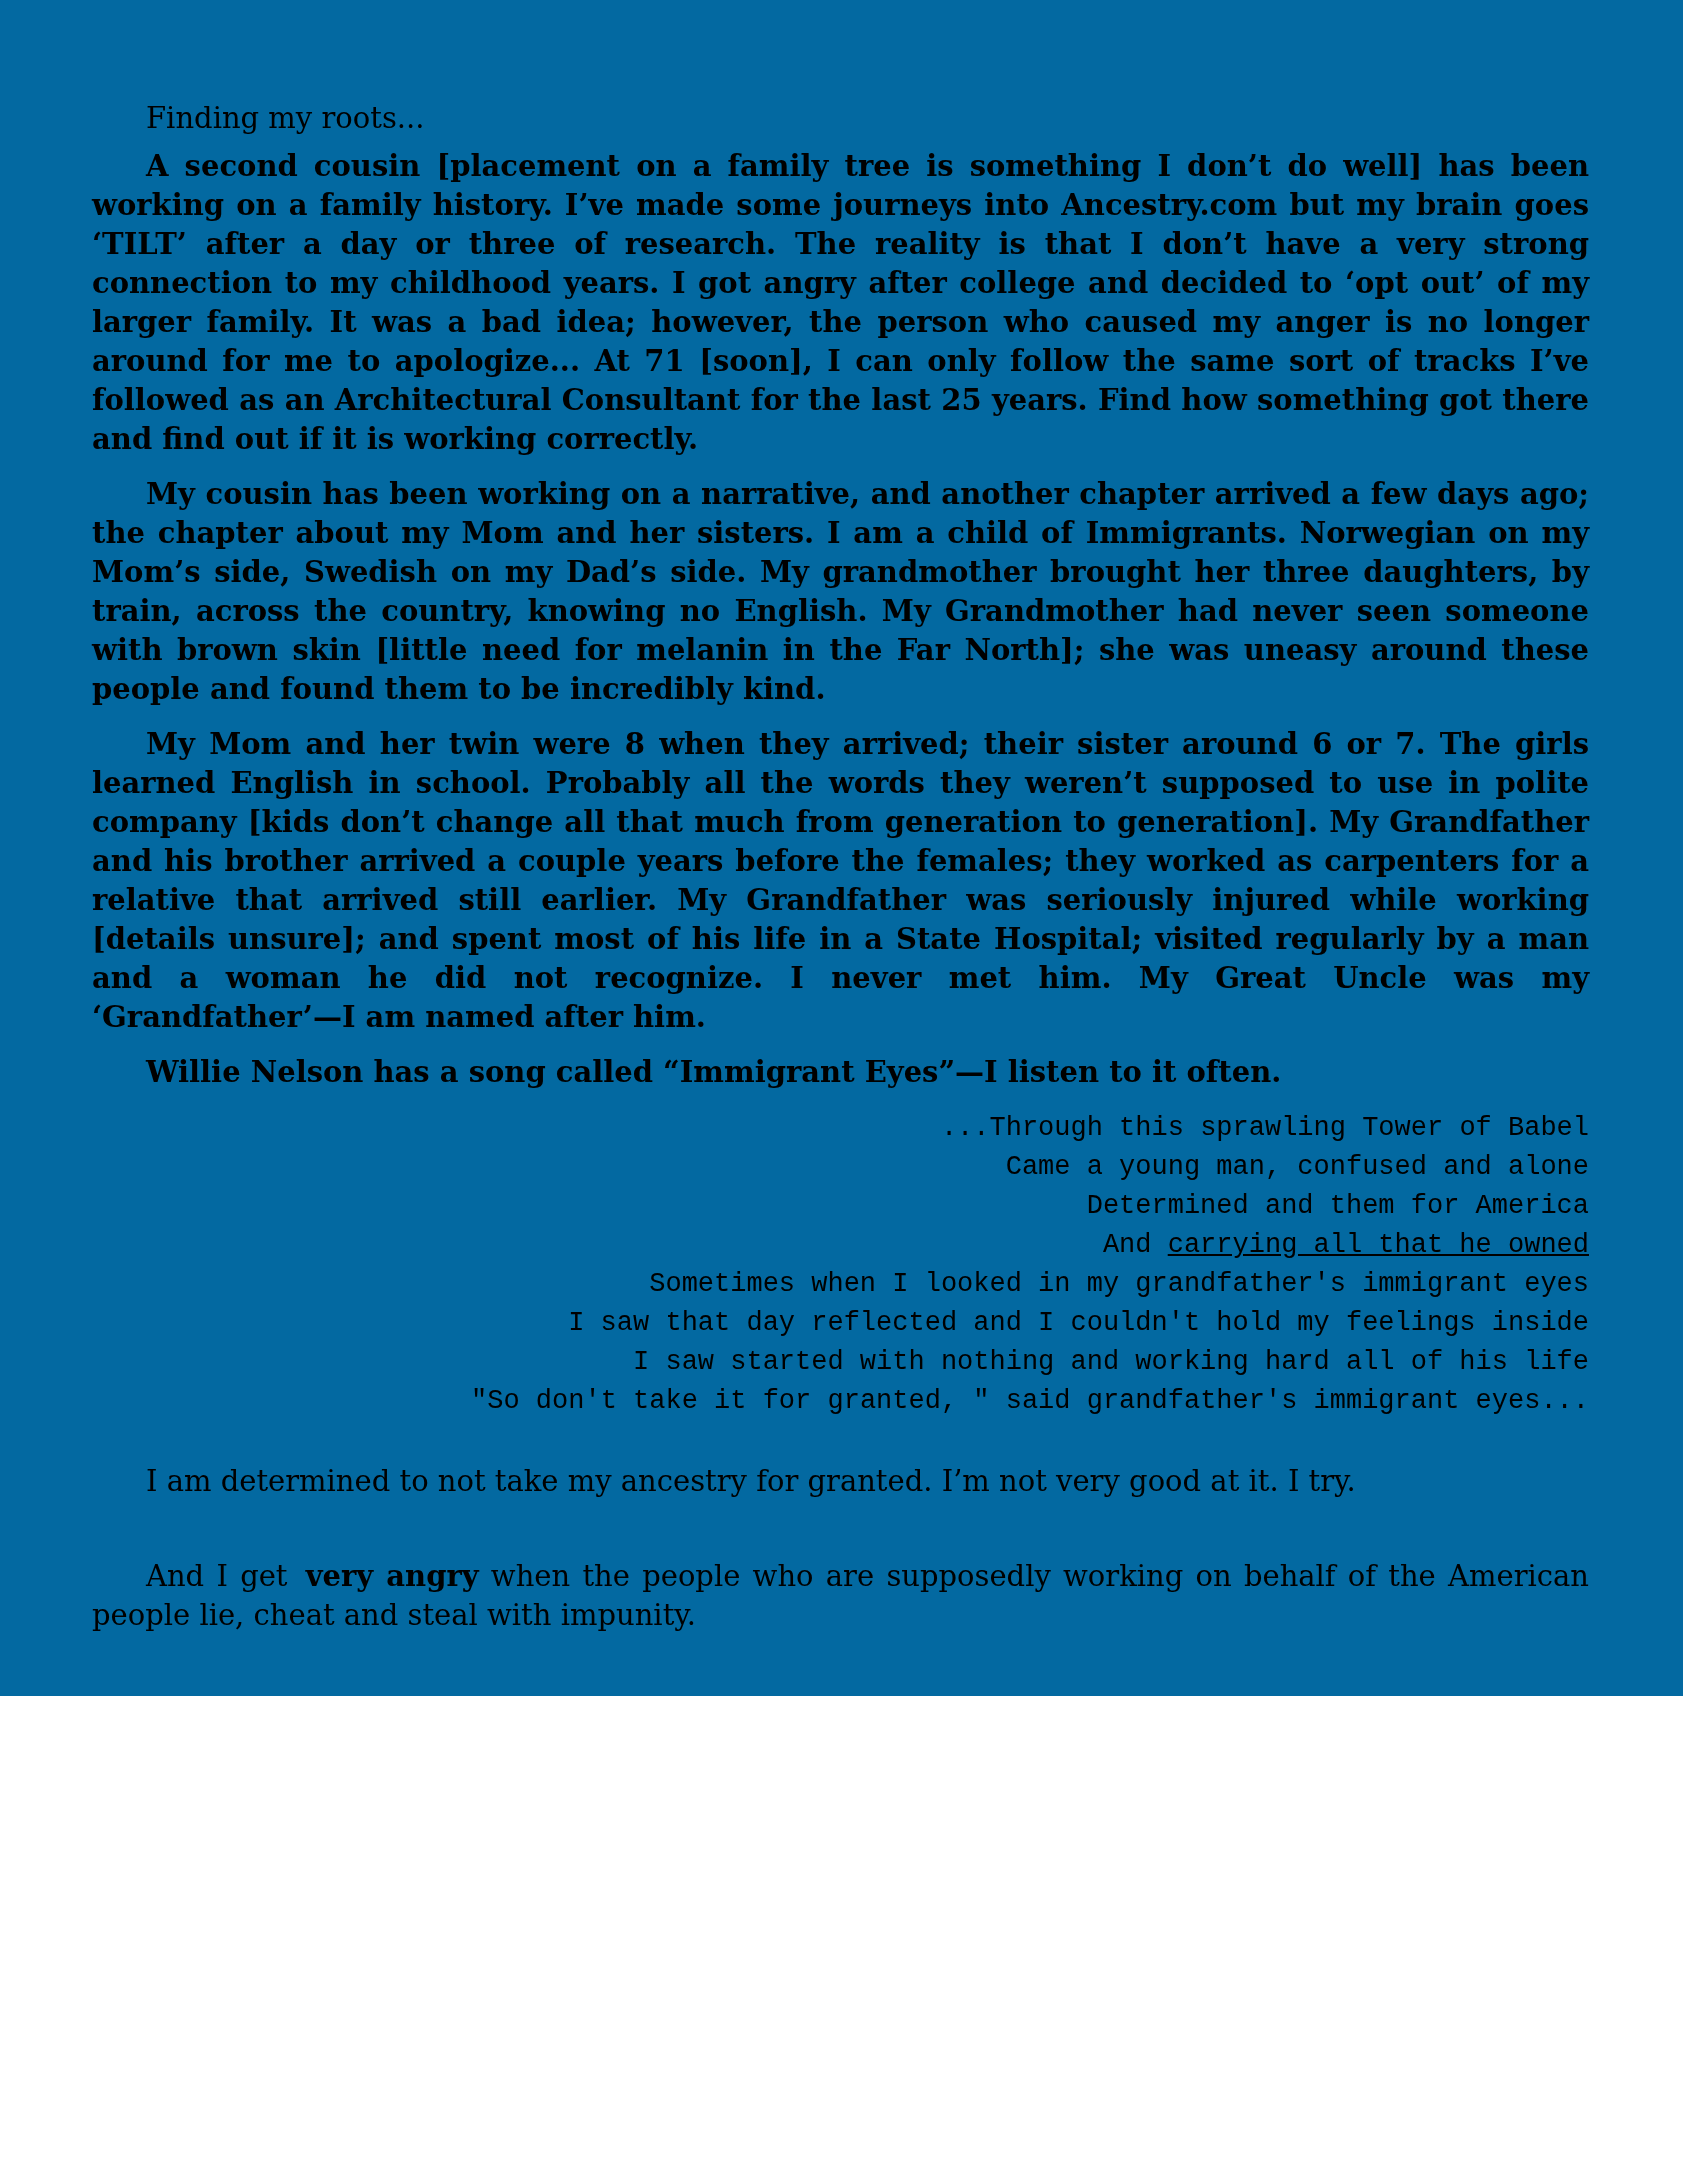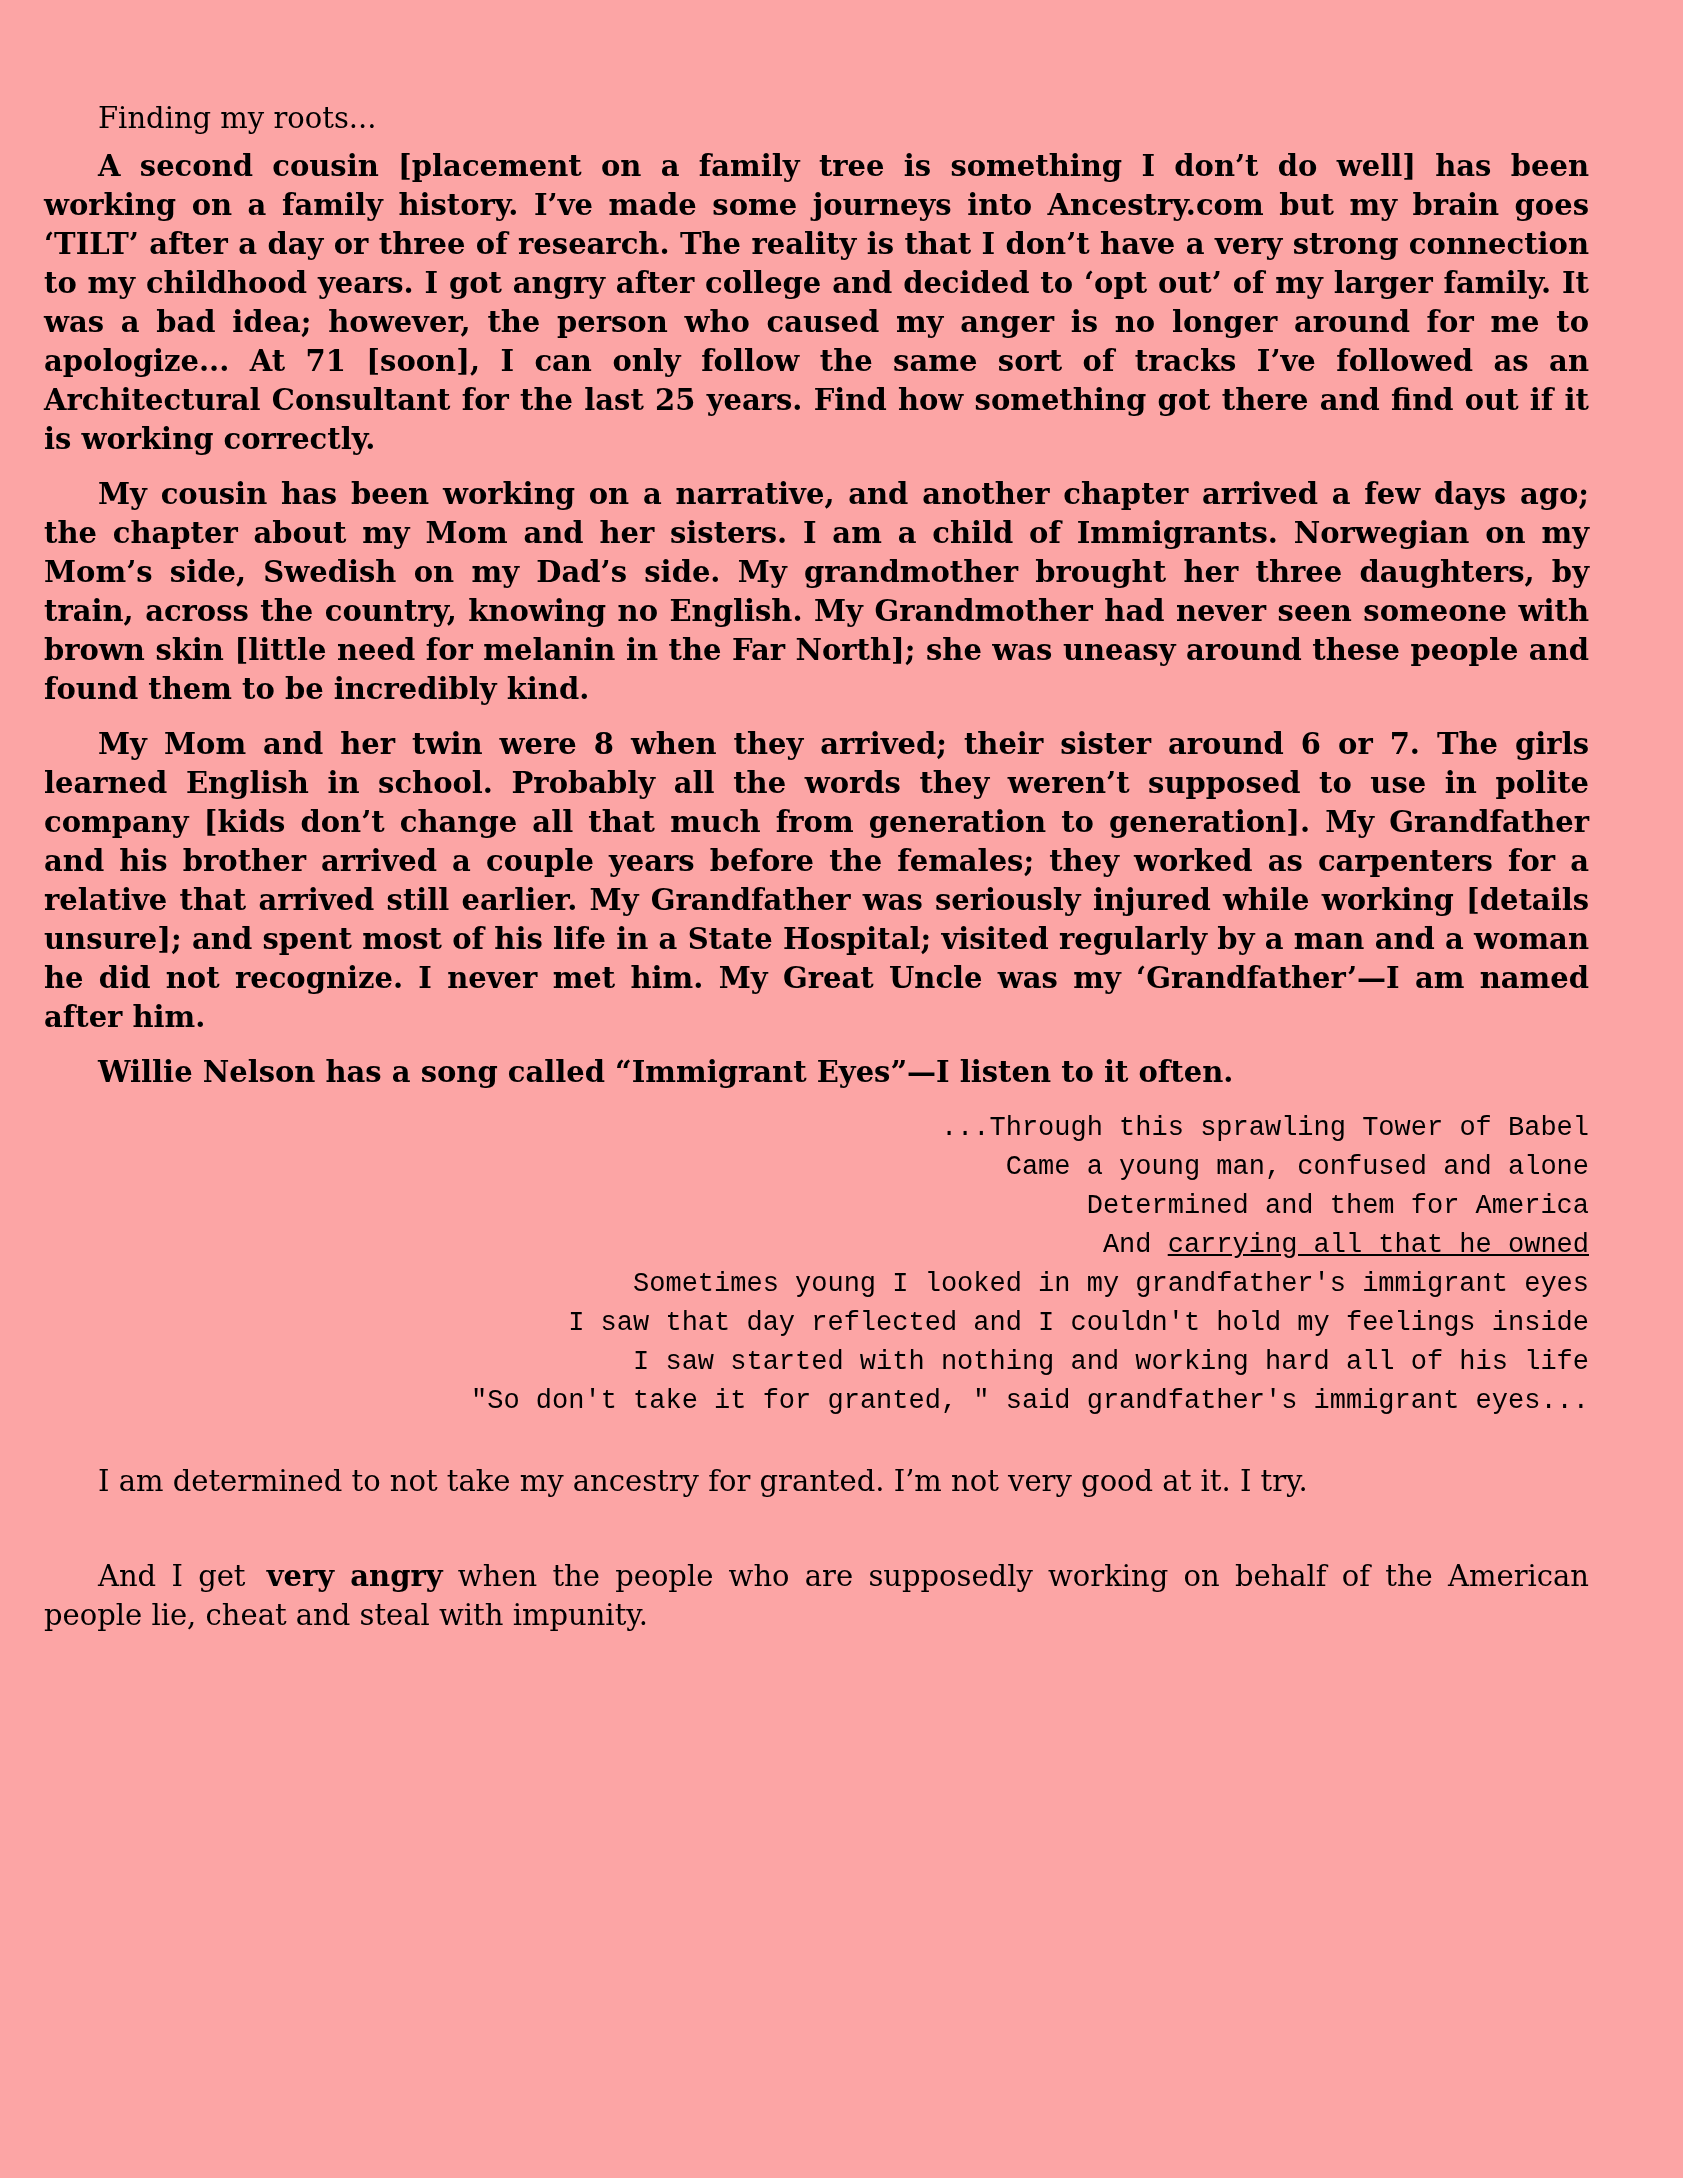--- a/index.html
+++ b/index.html
@@ -1,22 +1,22 @@
 <!DOCTYPE html>
 <html><head>
 <meta charset="utf-8">
 <style>
   html, body { margin: 0; padding: 0; background: #ffffff; }
   .page {
     position: relative;
     width: 1683px;
-    height: 2178px;
-    background: #fca5a5;
+    height: 1696px;
+    background: #0369a1;
     box-sizing: border-box;
-    padding: 99px 94px 0 44px;
+    padding: 99px 94px 0 92px;
     color: #000000;
     overflow: hidden;
   }
   .serif {
     font-family: "DejaVu Serif", "Liberation Serif", serif;
     font-size: 29px;
     line-height: 39px;
   }
   .title {
     margin: 0 0 9px 0;
@@ -64,21 +64,21 @@
 
   <p class="para">My Mom and her twin were 8 when they arrived; their sister around 6 or 7. The girls learned English in school. Probably all the words they weren’t supposed to use in polite company [kids don’t change all that much from generation to generation]. My Grandfather and his brother arrived a couple years before the females; they worked as carpenters for a relative that arrived still earlier. My Grandfather was seriously injured while working [details unsure]; and spent most of his life in a State Hospital; visited regularly by a man and a woman he did not recognize. I never met him. My Great Uncle was my ‘Grandfather’—I am named after him.</p>
 
   <p class="para para-last-of-section">Willie Nelson has a song called “Immigrant Eyes”—I listen to it often.</p>
 
   <div class="lyrics">
     <div class="lyric">...Through this sprawling Tower of Babel</div>
     <div class="lyric">Came a young man, confused and alone</div>
     <div class="lyric">Determined and them for America</div>
     <div class="lyric"><span>And </span><span class="u">carrying all that he owned</span></div>
-    <div class="lyric">Sometimes young I looked in my grandfather's immigrant eyes</div>
+    <div class="lyric">Sometimes when I looked in my grandfather's immigrant eyes</div>
     <div class="lyric">I saw that day reflected and I couldn't hold my feelings inside</div>
     <div class="lyric">I saw started with nothing and working hard all of his life</div>
     <div class="lyric">"So don't take it for granted, " said grandfather's immigrant eyes...</div>
   </div>
 
   <p class="closing-determined">I am determined to not take my ancestry for granted. I’m not very good at it. I try.</p>
 
   <p class="closing-angry"><span>And I get </span><b>very angry</b><span> when the people who are supposedly working on behalf of the American people lie, cheat and steal with impunity.</span></p>
 
 </div>

